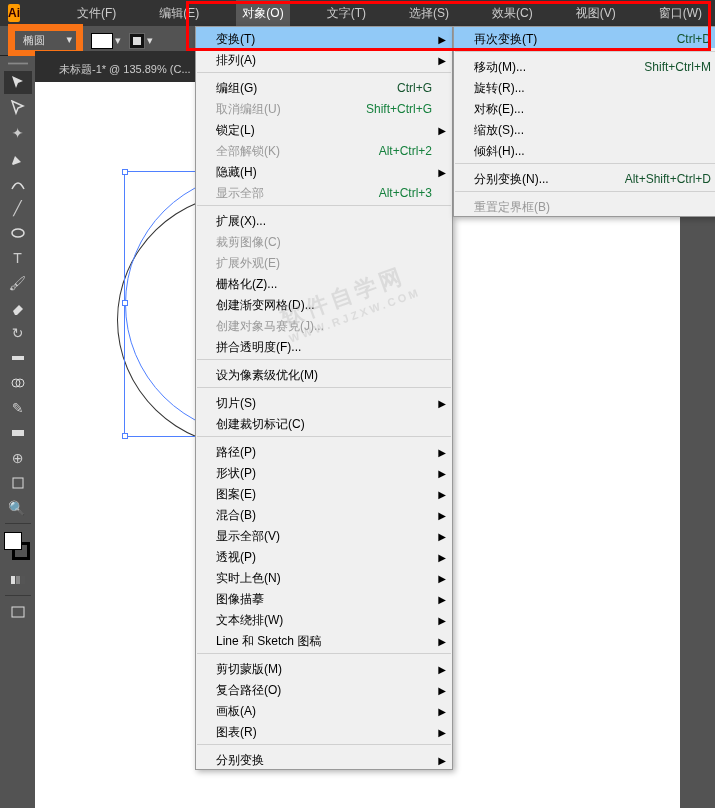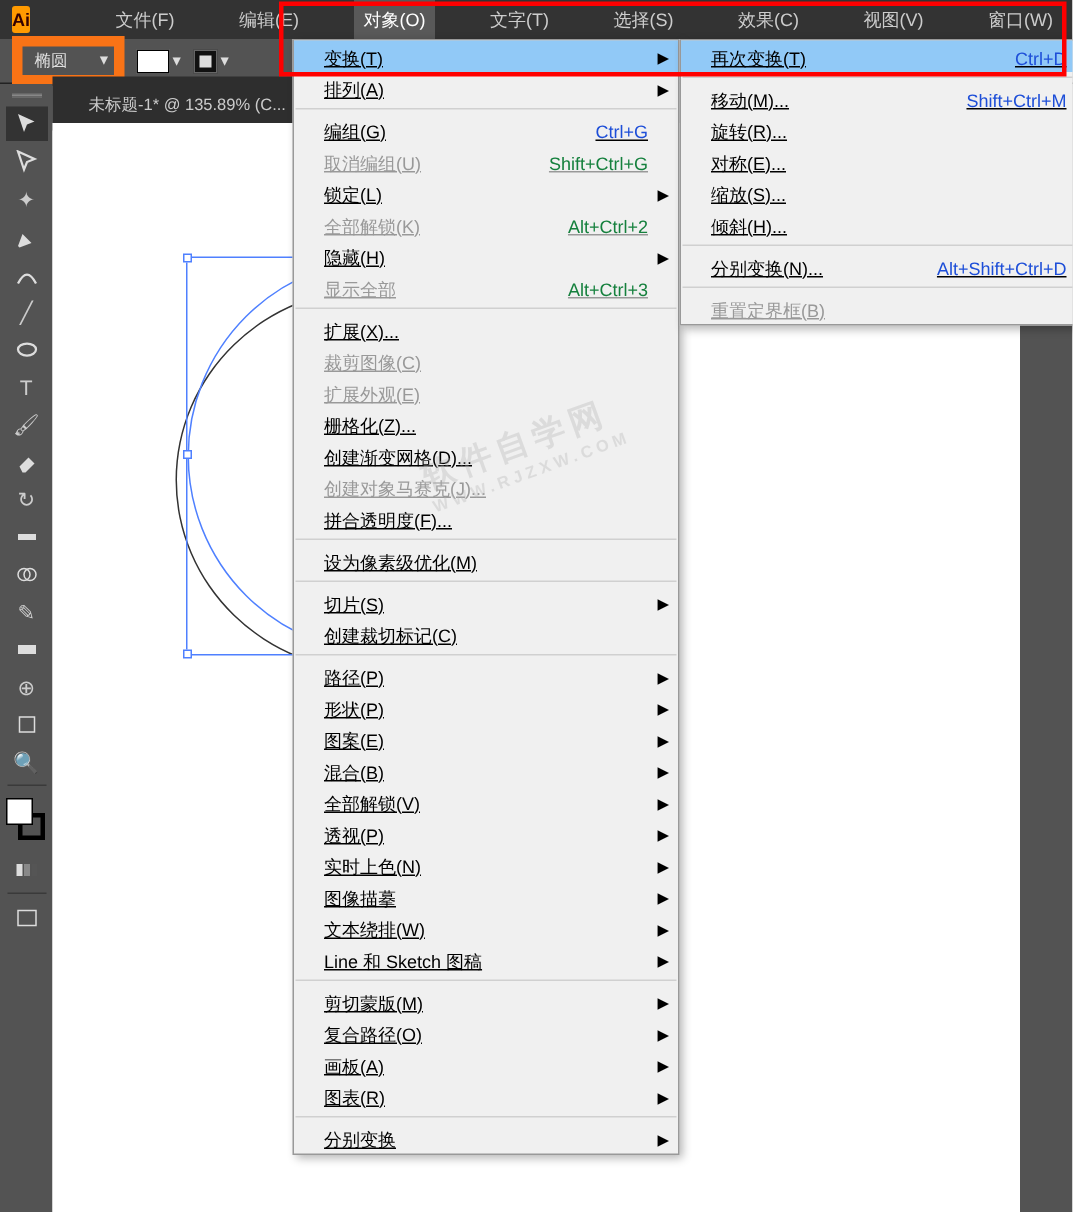--- a/index.html
+++ b/index.html
@@ -40,25 +40,25 @@
     .artwork { position: absolute; top: 90px; left: 90px; }
     .sel-box { position: absolute; top: -1px; left: -1px; width: 266px; height: 266px; border: 1px solid #4f80ff; }
     .sel-handle { position: absolute; width: 6px; height: 6px; background: #fff; border: 1px solid #4f80ff; }
     .h-tl{top:-3px;left:-3px}.h-tm{top:-3px;left:128px}.h-tr{top:-3px;right:-3px}
     .h-ml{top:128px;left:-3px}.h-mr{top:128px;right:-3px}
     .h-bl{bottom:-3px;left:-3px}.h-bm{bottom:-3px;left:128px}.h-br{bottom:-3px;right:-3px}
     .ellipse1 { position: absolute; top: 0; left: 0; width: 264px; height: 264px; border-radius: 50%; border: 1.5px solid #4f80ff; }
     .ellipse2 { position: absolute; top: 20px; left: -8px; width: 264px; height: 256px; border-radius: 50%; border: 1.5px solid #333; }
     
     .dropdown { position: absolute; background: #f0f0f0; border: 1px solid #999; box-shadow: 2px 2px 6px rgba(0,0,0,0.3); font-size: 12px; color: #000; }
-    .dd-item { display: flex; justify-content: space-between; align-items: center; padding: 6px 20px 3px 20px; height: 21px; cursor: default; white-space: nowrap; position: relative; text-decoration: underline; }
+    .dd-item { display: flex; justify-content: space-between; align-items: center; padding: 6px 20px 3px 20px; height: 21px; cursor: default; white-space: nowrap; position: relative; }
     .dd-item.hover { background: #91c9f7; }
     .dd-item.disabled { color: #999; }
     .dd-item .arrow { position: absolute; right: 6px; font-size: 10px; }
-    .dd-item .shortcut { color: #1d4ed8; margin-left: 40px; }
+    .dd-item .shortcut { color: #14532d; margin-left: 40px; }
     .dd-item.disabled .shortcut { color: #15803d; }
     .dd-sep { height: 1px; background: #d0d0d0; margin: 3px 1px; }
     
     .dropdown.main { top: 26px; left: 195px; width: 258px; }
     .dropdown.sub { top: 26px; left: 453px; width: 279px; }
     
     .highlight-box { position: absolute; border: 3px solid #ff0000; pointer-events: none; z-index: 100; }
     .hb1 { top: 1px; left: 186px; width: 525px; height: 50px; }
     
     .watermark { position: absolute; top: 280px; left: 280px; transform: rotate(-20deg); color: rgba(180,180,180,0.35); font-size: 22px; font-weight: bold; letter-spacing: 4px; pointer-events: none; z-index: 99; }
@@ -288,21 +288,21 @@
     </div>
     <div class="dd-item">
       <span>图案(E)</span>
       <span class="arrow">▶</span>
     </div>
     <div class="dd-item">
       <span>混合(B)</span>
       <span class="arrow">▶</span>
     </div>
     <div class="dd-item">
-      <span>全部解锁(V)</span>
+      <span>显示全部(V)</span>
       <span class="arrow">▶</span>
     </div>
     <div class="dd-item">
       <span>透视(P)</span>
       <span class="arrow">▶</span>
     </div>
     <div class="dd-item">
       <span>实时上色(N)</span>
       <span class="arrow">▶</span>
     </div>

